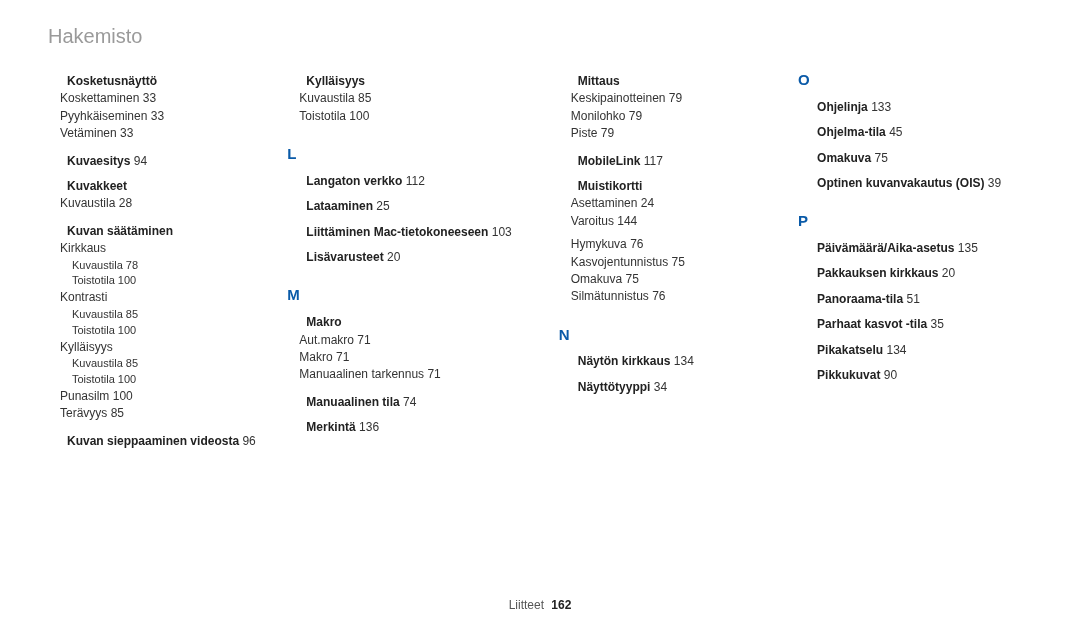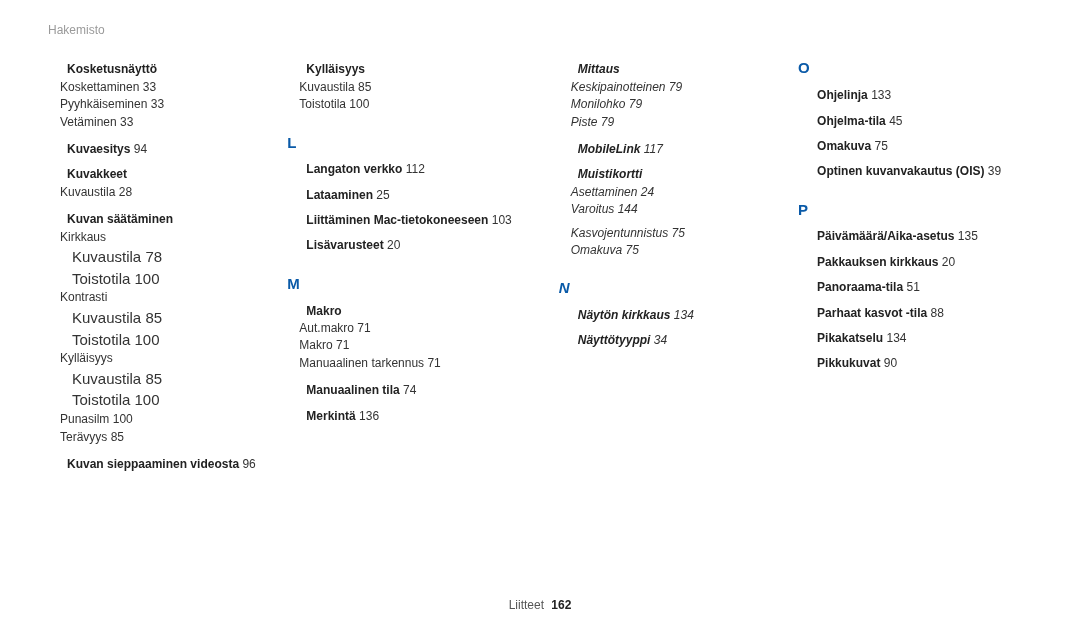--- a/index.html
+++ b/index.html
@@ -9,48 +9,48 @@
     height: 630px;
     background: #fff;
     color: #333;
     position: relative;
     padding: 22px 48px 0 48px;
     font-size: 12px;
     line-height: 1.45;
   }
   .header {
     color: #9a9a9a;
-    font-size: 12px;
+    font-size: 20px;
     font-weight: 300;
     margin-bottom: 18px;
     font-style: normal;
   }
   .columns {
     display: flex;
     gap: 10px;
   }
   .col { flex: 1; }
   .col2 { flex: 1.14; }
-  .col3 { flex: 1; font-style: italic; }
+  .col3 { flex: 1; }
   .col4 { flex: 1.02; }
   .bold-line {
     font-weight: 700;
     color: #222;
     margin-top: 4px;
     padding-left: 19px;
   }
   .sub {
     margin-left: 12px;
     color: #333;
     font-weight: 400;
   }
   .subsub {
     margin-left: 24px;
     color: #333;
-    font-size: 15px;
+    font-size: 11px;
   }
   .num { color: #333; font-weight: 400; }
   .section-letter {
     color: #0a5aa8;
     font-weight: 700;
     font-size: 15px;
     margin-top: 18px;
     margin-bottom: 8px;
   }
   .section-letter.first { margin-top: 0; }
@@ -137,22 +137,24 @@
     <div class="sub"><span>Keskipainotteinen</span>  <span class="num">79</span></div>
     <div class="sub"><span>Monilohko</span>  <span class="num">79</span></div>
     <div class="sub"><span>Piste</span>  <span class="num">79</span></div>
     <div class="spacer6"></div>
     <div class="bold-line"><span>MobileLink</span>  <span class="num">117</span></div>
     <div class="spacer4"></div>
     <div class="bold-line">Muistikortti</div>
     <div class="sub"><span>Asettaminen</span>  <span class="num">24</span></div>
     <div class="sub"><span>Varoitus</span>  <span class="num">144</span></div>
     <div class="spacer6"></div>
+    <div class="sub"><span>Hymykuva</span>  <span class="num">76</span></div>
     <div class="sub"><span>Kasvojentunnistus</span>  <span class="num">75</span></div>
     <div class="sub"><span>Omakuva</span>  <span class="num">75</span></div>
+    <div class="sub"><span>Silmätunnistus</span>  <span class="num">76</span></div>
 
     <div class="section-letter">N</div>
     <div class="bold-line"><span>Näytön kirkkaus</span>  <span class="num">134</span></div>
     <div class="spacer4"></div>
     <div class="bold-line"><span>Näyttötyyppi</span>  <span class="num">34</span></div>
     <div class="spacer4"></div>
   </div>
 
   <div class="col col4">
     <div class="section-letter first">O</div>
@@ -164,21 +166,21 @@
     <div class="spacer4"></div>
     <div class="bold-line"><span>Optinen kuvanvakautus (OIS)</span>  <span class="num">39</span></div>
 
     <div class="section-letter">P</div>
     <div class="bold-line"><span>Päivämäärä/Aika-asetus</span> <span class="num">135</span></div>
     <div class="spacer4"></div>
     <div class="bold-line"><span>Pakkauksen kirkkaus</span>  <span class="num">20</span></div>
     <div class="spacer4"></div>
     <div class="bold-line"><span>Panoraama-tila</span>  <span class="num">51</span></div>
     <div class="spacer4"></div>
-    <div class="bold-line"><span>Parhaat kasvot -tila</span> <span class="num">88</span></div>
+    <div class="bold-line"><span>Parhaat kasvot -tila</span> <span class="num">35</span></div>
     <div class="spacer4"></div>
     <div class="bold-line"><span>Pikakatselu</span>  <span class="num">134</span></div>
     <div class="spacer4"></div>
     <div class="bold-line"><span>Pikkukuvat</span>  <span class="num">90</span></div>
   </div>
 
 </div>
 
 <div class="footer">
   <span>Liitteet</span>

